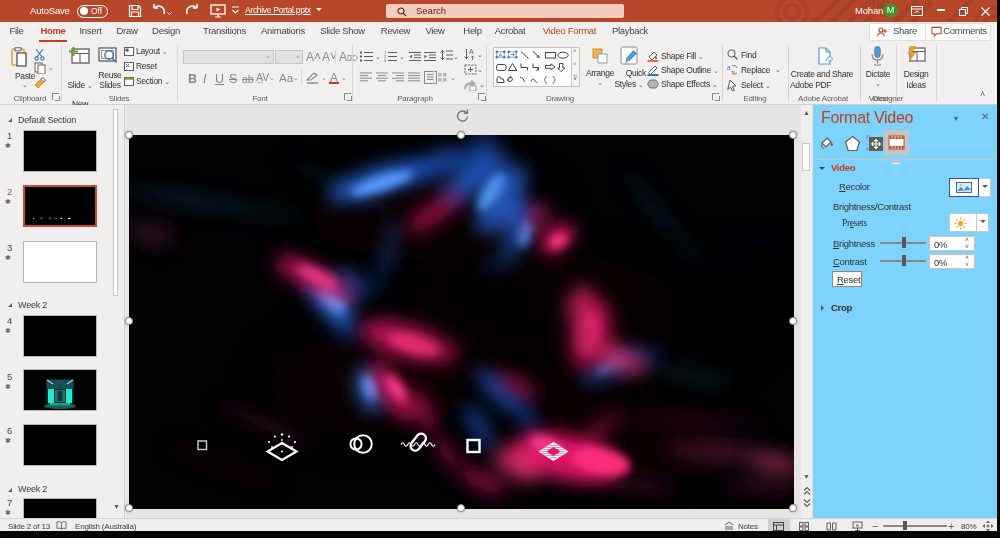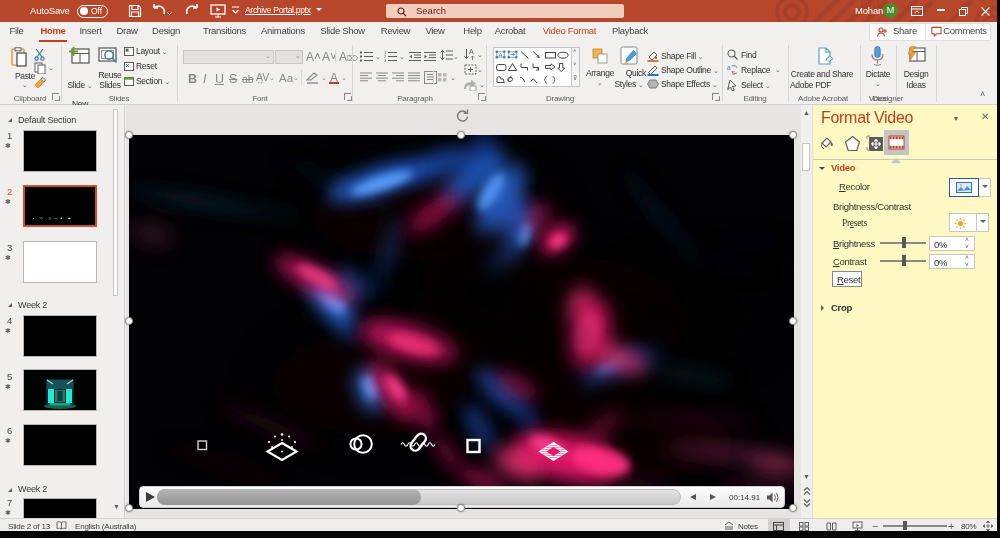--- a/index.html
+++ b/index.html
@@ -27,21 +27,21 @@
 .btxt { position:absolute; font-size:8.5px; letter-spacing:-0.3px; color:#323130; white-space:nowrap; }
 .cdown { position:absolute; font-size:7px; color:#605E5C; }
 
 #leftpanel { position:absolute; left:0; top:105px; width:125px; height:413px; background:#F1EFEE; border-right:1px solid #D2D0CE; }
 .thumb { position:absolute; left:23px; width:74px; height:42px; background:#000; border:1px solid #B8B6B4; }
 .snum { position:absolute; left:7px; font-size:9.5px; color:#444; }
 .sstar { position:absolute; left:5px; font-size:7px; color:#605E5C; }
 .shead { position:absolute; left:18px; font-size:9px; letter-spacing:-0.2px; color:#3b3a39; }
 #canvas { position:absolute; left:126px; top:105px; width:675px; height:413px; background:#E7E5E4; }
 #cscroll { position:absolute; left:801px; top:105px; width:11px; height:413px; background:#F1EFEE; }
-#fmtpane { position:absolute; left:812px; top:105px; width:185px; height:413px; background:#fef9c3; border-left:1px solid #E1DFDD; font-size:9.5px; letter-spacing:-0.3px; color:#323130; }
+#fmtpane { position:absolute; left:812px; top:105px; width:185px; height:413px; background:#7dd3fc; border-left:1px solid #E1DFDD; font-size:9.5px; letter-spacing:-0.3px; color:#323130; }
 
 #video { position:absolute; left:129px; top:135px; width:665px; height:374px; background:#000; }
 .handle { position:absolute; width:8px; height:8px; background:#fff; border:1px solid #8a8886; border-radius:50%; box-shadow:0 0 2px rgba(0,0,0,.35); }
 
 #ctrlbar { position:absolute; left:139px; top:486px; width:646px; height:21.5px; background:linear-gradient(#FDFDFD,#E9E9E9); border-radius:4px; border:1px solid #D0D0D0; }
 
 #statusbar { position:absolute; left:0; top:518px; width:997px; height:13px; background:#F0EEED; border-top:1px solid #D6D4D2; font-size:8px; letter-spacing:-0.2px; color:#424242; }
 
 #blackbottom { position:absolute; left:0; top:531px; width:1000px; height:7px; background:#050505; }
 #blackright { position:absolute; left:997px; top:0; width:3px; height:538px; background:#050505; }
@@ -664,32 +664,20 @@
           <path d="M0 -9.5 L15 0 L0 9.5 L-15 0 Z" fill="#fff"></path>
           <path d="M0 -4.5 L7 0 L0 4.5 L-7 0 Z" fill="#e8186a"></path>
           <g stroke="#e8186a" stroke-width="0.7" opacity="0.7">
               <path d="M-11 -2 h22 M-12 0 h24 M-11 2 h22 M-8 4 h16 M-8 -4 h16 M-4 -6 h8 M-4 6 h8"></path>
             </g>
         </g>
       </g>
     </svg>
   </div>
 
-  <div id="ctrlbar">
-    <span style="position:absolute;left:6px;top:4.5px;width:0;height:0;border-left:9px solid #3b3b3b;border-top:5.5px solid transparent;border-bottom:5.5px solid transparent;"></span>
-    <span style="position:absolute;left:17px;top:1.5px;width:524px;height:16.5px;border-radius:8px;background:linear-gradient(#E2E2E2,#C9C9C9);border:1px solid #BDBDBD;"></span>
-    <span style="position:absolute;left:17px;top:1.5px;width:264px;height:16.5px;border-radius:8px;background:linear-gradient(#B5B5B5,#939393);"></span>
-    <span style="position:absolute;left:550px;top:6.5px;width:0;height:0;border-right:6px solid #555;border-top:3.5px solid transparent;border-bottom:3.5px solid transparent;"></span>
-    <span style="position:absolute;left:570px;top:6.5px;width:0;height:0;border-left:6px solid #555;border-top:3.5px solid transparent;border-bottom:3.5px solid transparent;"></span>
-    <span style="position:absolute;left:589px;top:6px;font-size:8px;color:#333;">00:14.91</span>
-    <svg class="abs" style="left:627px;top:5px;" width="12" height="11" viewBox="0 0 12 11">
-        <path d="M0 3.5 h2.5 l3 -3 v10 l-3 -3 h-2.5 z" fill="#555"></path>
-        <path d="M7.5 2.5 q2 3 0 6 M9.5 1 q3 4.5 0 9" fill="none" stroke="#555" stroke-width="0.9"></path>
-      </svg>
-  </div>
 
   <span class="handle" style="left:125px;top:131px;"></span>
   <span class="handle" style="left:457px;top:131px;"></span>
   <span class="handle" style="left:789px;top:131px;"></span>
   <span class="handle" style="left:125px;top:317px;"></span>
   <span class="handle" style="left:789px;top:317px;"></span>
   <span class="handle" style="left:125px;top:504px;"></span>
   <span class="handle" style="left:457px;top:504px;"></span>
   <span class="handle" style="left:789px;top:504px;"></span>
   <div id="cscroll">

